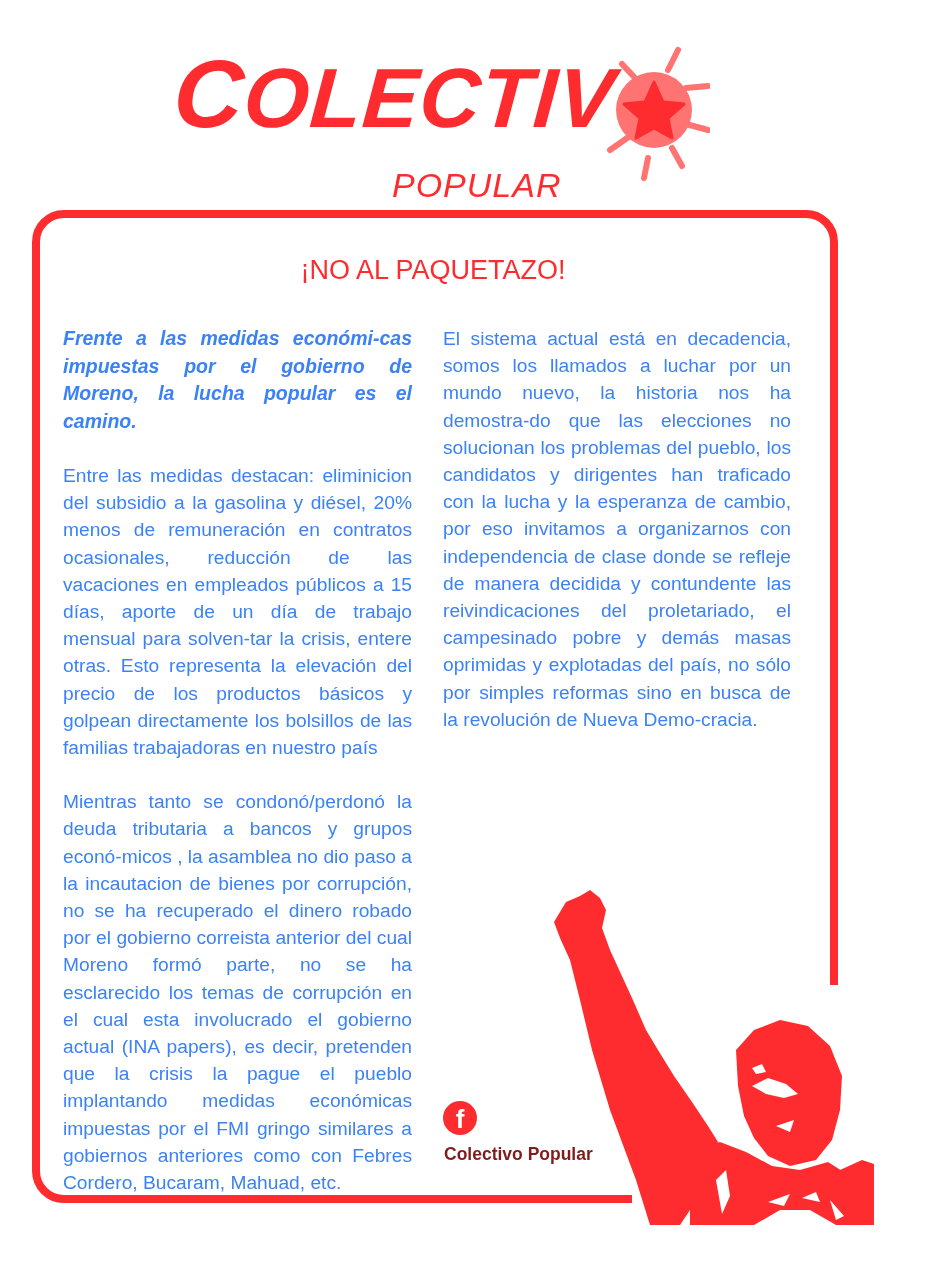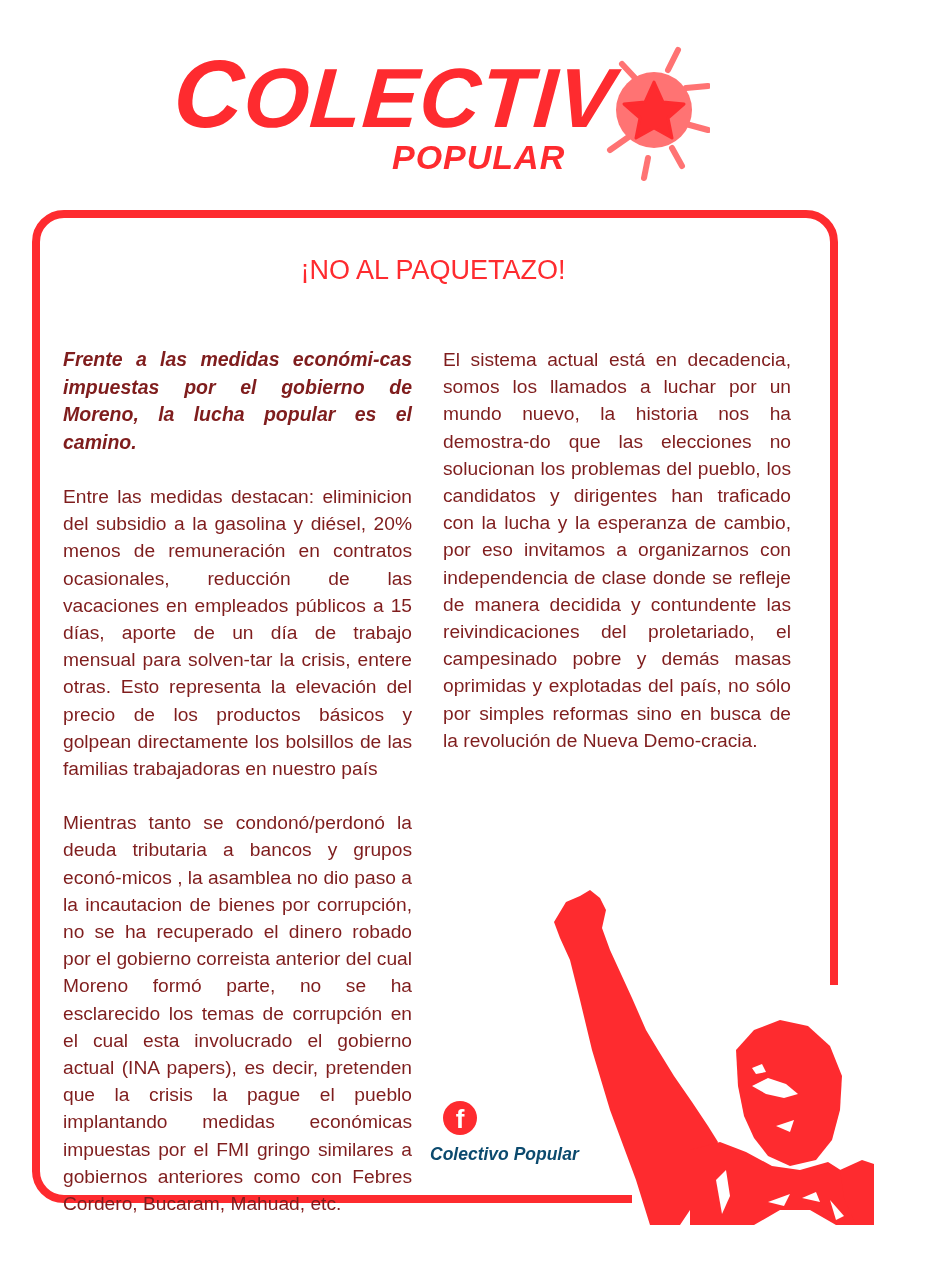--- a/index.html
+++ b/index.html
@@ -1,32 +1,32 @@
 <!DOCTYPE html>
 <html><head>
 <meta charset="utf-8">
 <style>
   html, body { margin:0; padding:0; background:#ffffff; }
   body { width:942px; height:1280px; position:relative; overflow:hidden; font-family:"Liberation Sans", sans-serif; color:#fe2b2f; }
   .logo { position:absolute; left:170px; top:40px; width:540px; height:160px; }
   .logo-main { position:absolute; left:4px; top:6px; font-family:"Liberation Sans", sans-serif; font-weight:bold; font-style:italic; font-size:84px; letter-spacing:1px; color:#fe2b2f; transform:skewX(-4deg); line-height:1; }
   .logo-main .big { font-size:96px; }
-  .logo-sub { position:absolute; left:222px; top:100px; font-weight:bold; font-style:italic; font-size:34px; color:#fe2b2f; letter-spacing:1px; line-height:1; }
+  .logo-sub { position:absolute; left:222px; top:128px; font-weight:normal; font-style:italic; font-size:34px; color:#fe2b2f; letter-spacing:1px; line-height:1; }
   .sun { position:absolute; left:390px; top:0px; width:150px; height:160px; }
   .frame { position:absolute; left:32px; top:210px; width:806px; height:993px; box-sizing:border-box; border:8px solid #fe2b2f; border-radius:32px; }
   .frame-mask-right { position:absolute; left:826px; top:985px; width:30px; height:230px; background:#ffffff; }
   .frame-mask-bottom { position:absolute; left:632px; top:1188px; width:220px; height:30px; background:#ffffff; }
   .title { position:absolute; left:0; top:255px; width:866px; text-align:center; font-weight:normal; font-size:27px; color:#fe2b2f; letter-spacing:0px; }
-  .col { position:absolute; font-size:19.2px; line-height:27.2px; text-align:justify; color:#7f1d1d;margin-top:21px; }
+  .col { position:absolute; font-size:19.2px; line-height:27.2px; text-align:justify; color:#3b82f6; }
   .col-left { left:63px; top:325px; width:349px; }
   .col-right { left:443px; top:325px; width:348px; }
   .lead { font-weight:bold; font-style:italic; font-size:19.5px; line-height:27.5px; margin:0 0 27px 0; }
   .para { margin:0 0 27px 0; }
   .fb { position:absolute; left:443px; top:1101px; width:34px; height:34px; border-radius:50%; background:#fe2b2f; color:#fff; font-weight:bold; font-size:26px; text-align:center; line-height:36px; }
-  .fb-name { position:absolute; left:430px; top:1144px; font-weight:bold; font-style:italic; font-size:17.5px; color:#0c4a6e; }
+  .fb-name { position:absolute; left:444px; top:1144px; font-weight:bold; font-size:17.5px; color:#7f1d1d; }
   .figure { position:absolute; left:540px; top:880px; width:340px; height:355px; }
 </style>
 </head>
 <body>
 
 <div class="logo">
   <div class="logo-main"><span class="big">C</span><span>OLECTIV</span></div>
   <div class="logo-sub">POPULAR</div>
   <svg class="sun" viewBox="0 0 150 160">
     <g stroke="#ff7373" stroke-width="6" stroke-linecap="round" fill="none">

